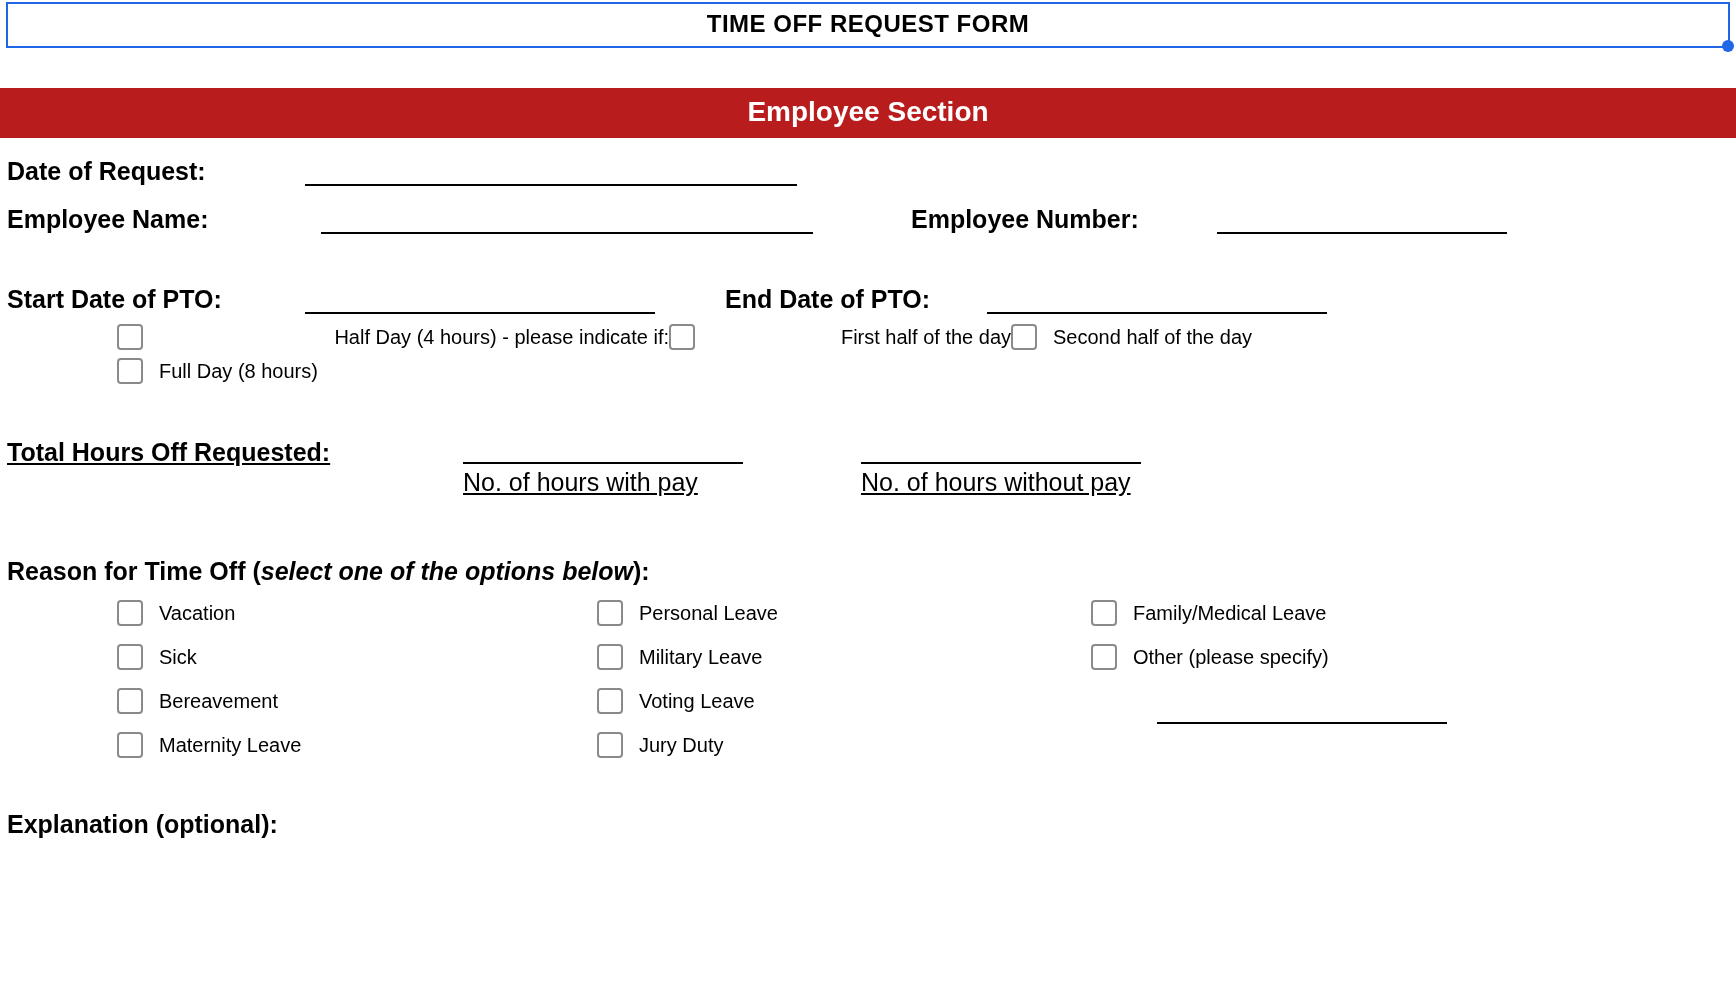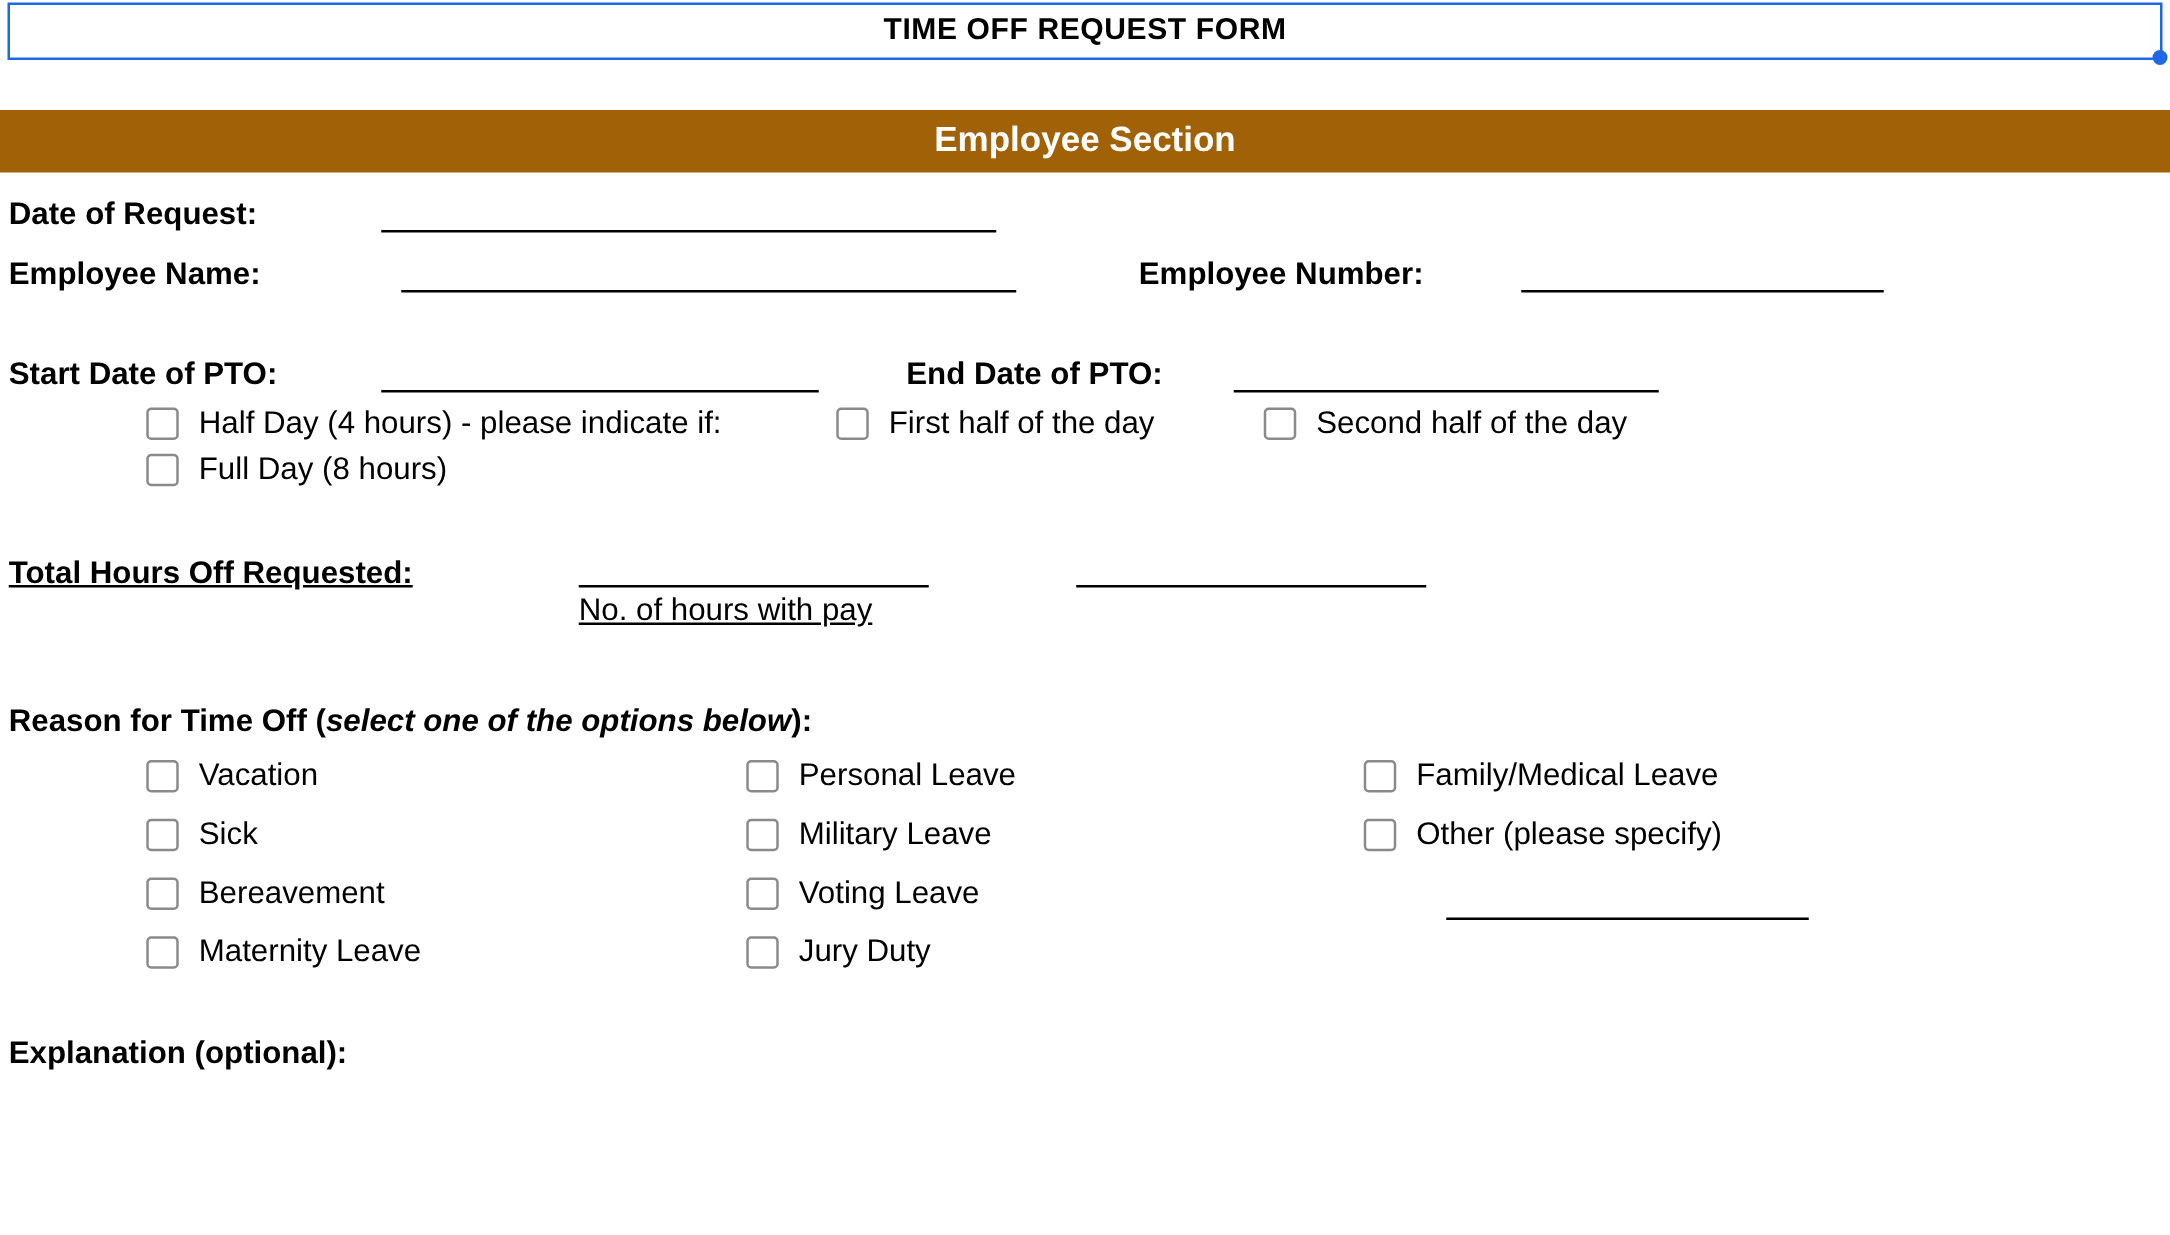--- a/index.html
+++ b/index.html
@@ -30,37 +30,38 @@
     .selection-handle {
       position: absolute;
       right: -6px;
       bottom: -6px;
       width: 12px;
       height: 12px;
       background: #2067e8;
       border-radius: 50%;
     }
     .section-header {
-      background: #a16207;
+      background: #b91c1c;
       color: #fff;
       font-weight: bold;
       font-size: 28px;
       text-align: center;
       padding: 8px 0 10px 0;
       margin-bottom: 18px;
     }
     .form-body {
       padding: 0 7px;
     }
     .label {
       font-weight: bold;
       font-size: 25px;
     }
     .plain {
-      font-size: 25px;
+      font-size: 20px;
+      text-align: right;
     }
     .underline {
       border-bottom: 2px solid #000;
       height: 30px;
       display: inline-block;
     }
     .checkbox {
       width: 26px;
       height: 26px;
       border: 2px solid #8a8a8a;
@@ -148,20 +149,21 @@
 
   <div style="display:flex; margin-bottom:60px;text-decoration:underline;">
     <span class="label" style="width:456px; padding-top:4px;">Total Hours Off Requested:</span>
     <div style="display:flex; flex-direction:column; width:290px;">
       <span class="underline" style="width:280px;"></span>
       <span class="caption">No. of hours with pay</span>
     </div>
     <span style="width:108px;"></span>
     <div style="display:flex; flex-direction:column; width:300px;">
       <span class="underline" style="width:280px;"></span>
+      <span class="caption">No. of hours without pay</span>
     </div>
   </div>
 
   <div style="margin-bottom:14px;">
     <span class="label">Reason for Time Off (</span><span class="label italic">select one of the options below</span><span class="label">):</span>
   </div>
 
   <div class="reason-grid">
     <div class="reason-col" style="margin-left:110px; width:480px;">
       <div class="check-row">

